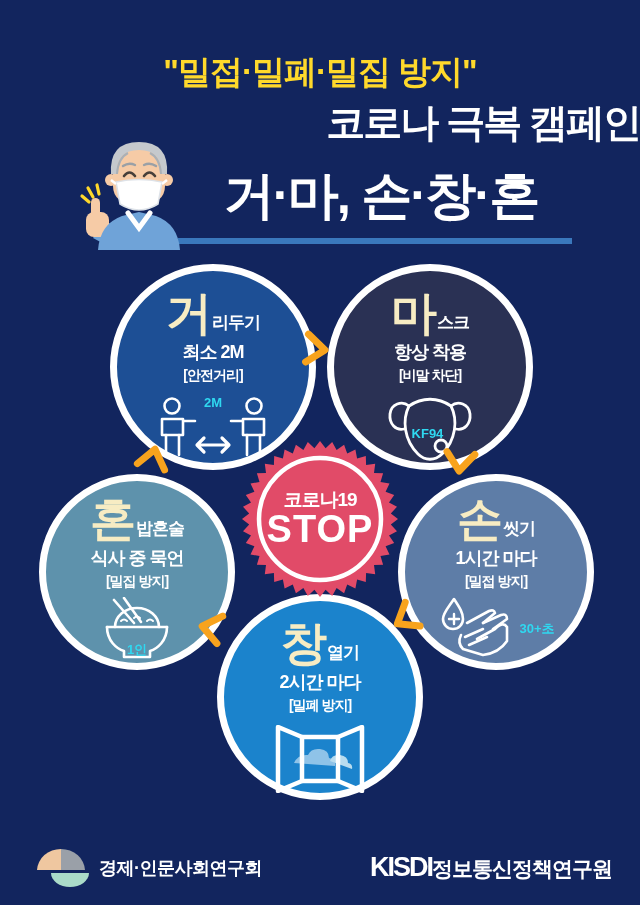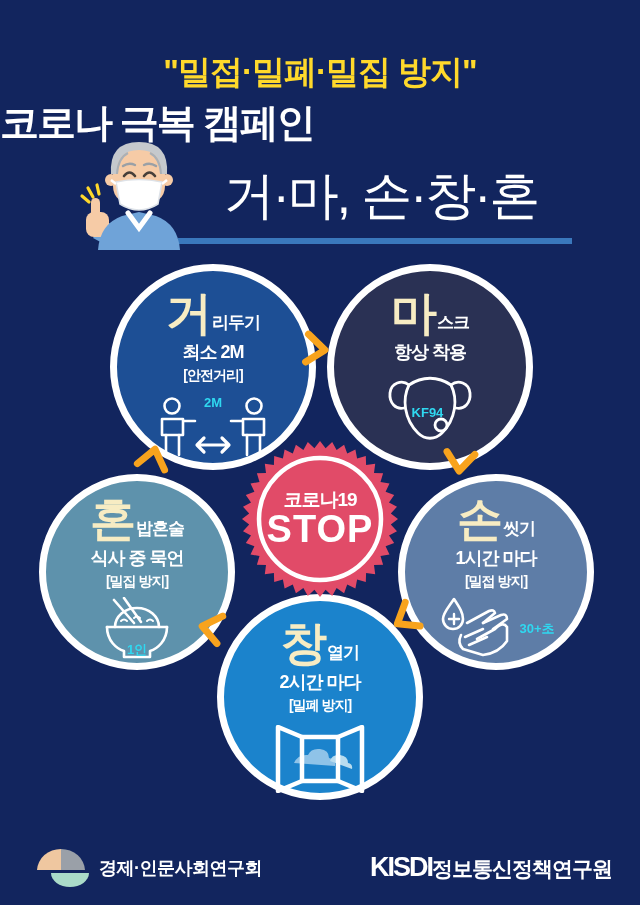--- a/index.html
+++ b/index.html
@@ -8,26 +8,26 @@
     background:#12255e;
     font-family:"Liberation Sans","DejaVu Sans",sans-serif;
     margin:0 auto;
   }
   
   .quote-title{
     position:absolute;top:50px;left:0;width:100%;text-align:center;
     color:#ffd92b;font-size:33px;font-weight:800;letter-spacing:-1px;
   }
   .campaign-title{
-    position:absolute;top:96px;left:0;width:100%;text-align:left;
+    position:absolute;top:96px;left:0;width:100%;text-align:right;
     color:#ffffff;font-size:39px;font-weight:800;letter-spacing:-2px;
   }
   .main-title{
     position:absolute;top:162px;left:188px;width:386px;text-align:center;
-    color:#ffffff;font-size:51px;font-weight:400;letter-spacing:-2px;
+    color:#ffffff;font-size:51px;font-weight:700;letter-spacing:-2px;
   }
   .under-bar{
     position:absolute;left:178px;top:238px;width:394px;height:6px;background:#3a78bc;
   }
   .grandpa{position:absolute;left:78px;top:138px;width:110px;height:112px;}
   
   .circle{
     position:absolute;border-radius:50%;border:7px solid #ffffff;box-sizing:border-box;
     text-align:center;color:#ffffff;z-index:2;
   }
@@ -141,20 +141,21 @@
       </svg>
     </div>
   </div>
 
   <div class="circle" id="c-ma">
     <div class="big-row">
       <span class="big-letter">마</span>
         <span class="suffix">스크</span>
     </div>
     <div class="rule">항상 착용</div>
+    <div class="tag">[비말 차단]</div>
     <div class="icon-wrap" style="margin-top:9px;">
       <span class="icon-label lbl-kf94">KF94</span>
       <svg width="96" height="74" viewBox="0 0 96 74" fill="none" stroke="#ffffff" stroke-width="2.8" stroke-linecap="round" stroke-linejoin="round">
         <path d="M27,12 C20,6 9,10 8,20 C7,30 14,37 22,35"></path>
         <path d="M69,12 C76,6 87,10 88,20 C89,30 82,37 74,35"></path>
         <path d="M27,12 C40,3 56,3 69,12 C76,26 74,46 60,60 C53,67 43,67 36,60 C22,46 20,26 27,12 Z"></path>
         <circle cx="59" cy="52" r="6"></circle>
       </svg>
     </div>
   </div>

